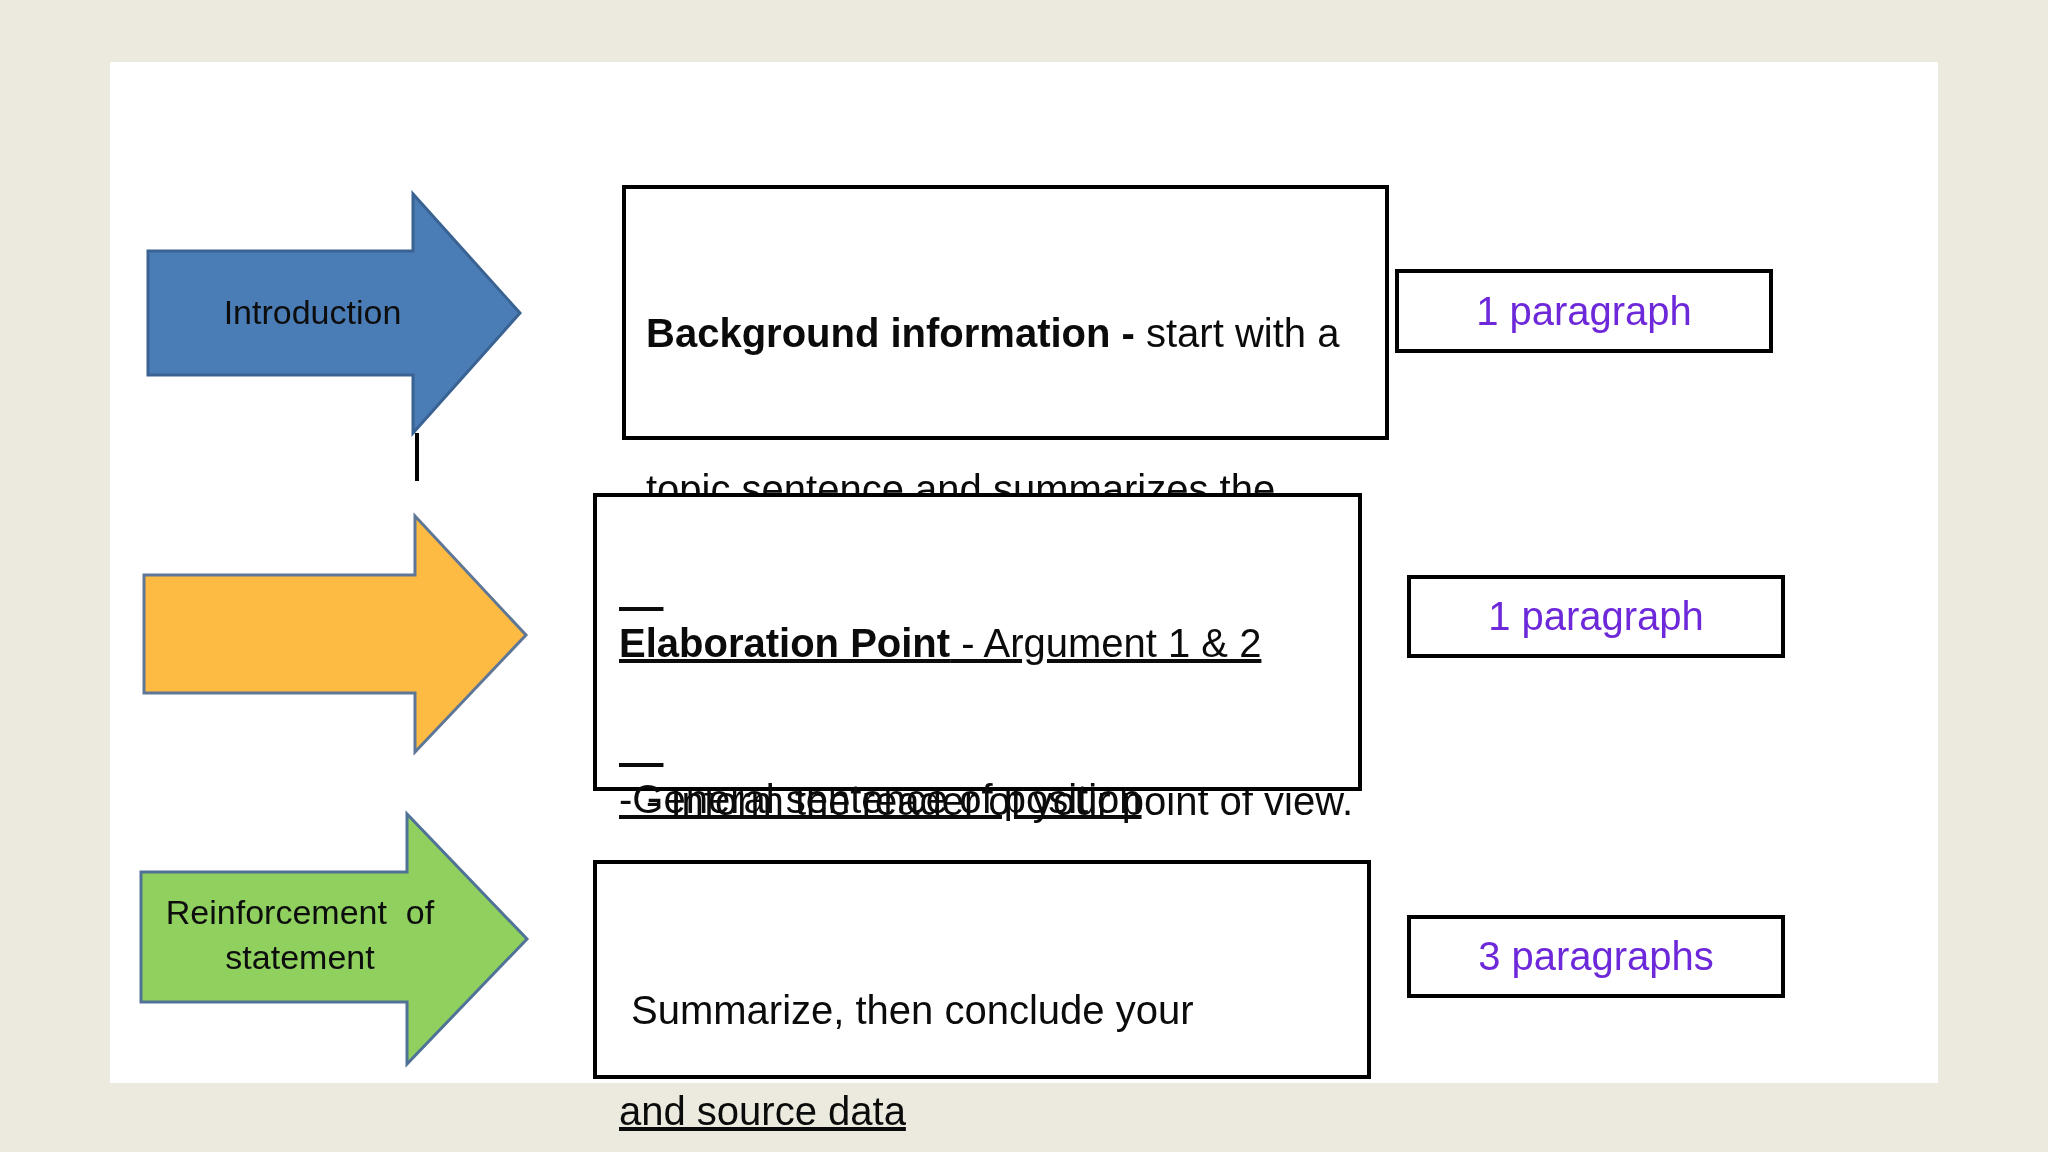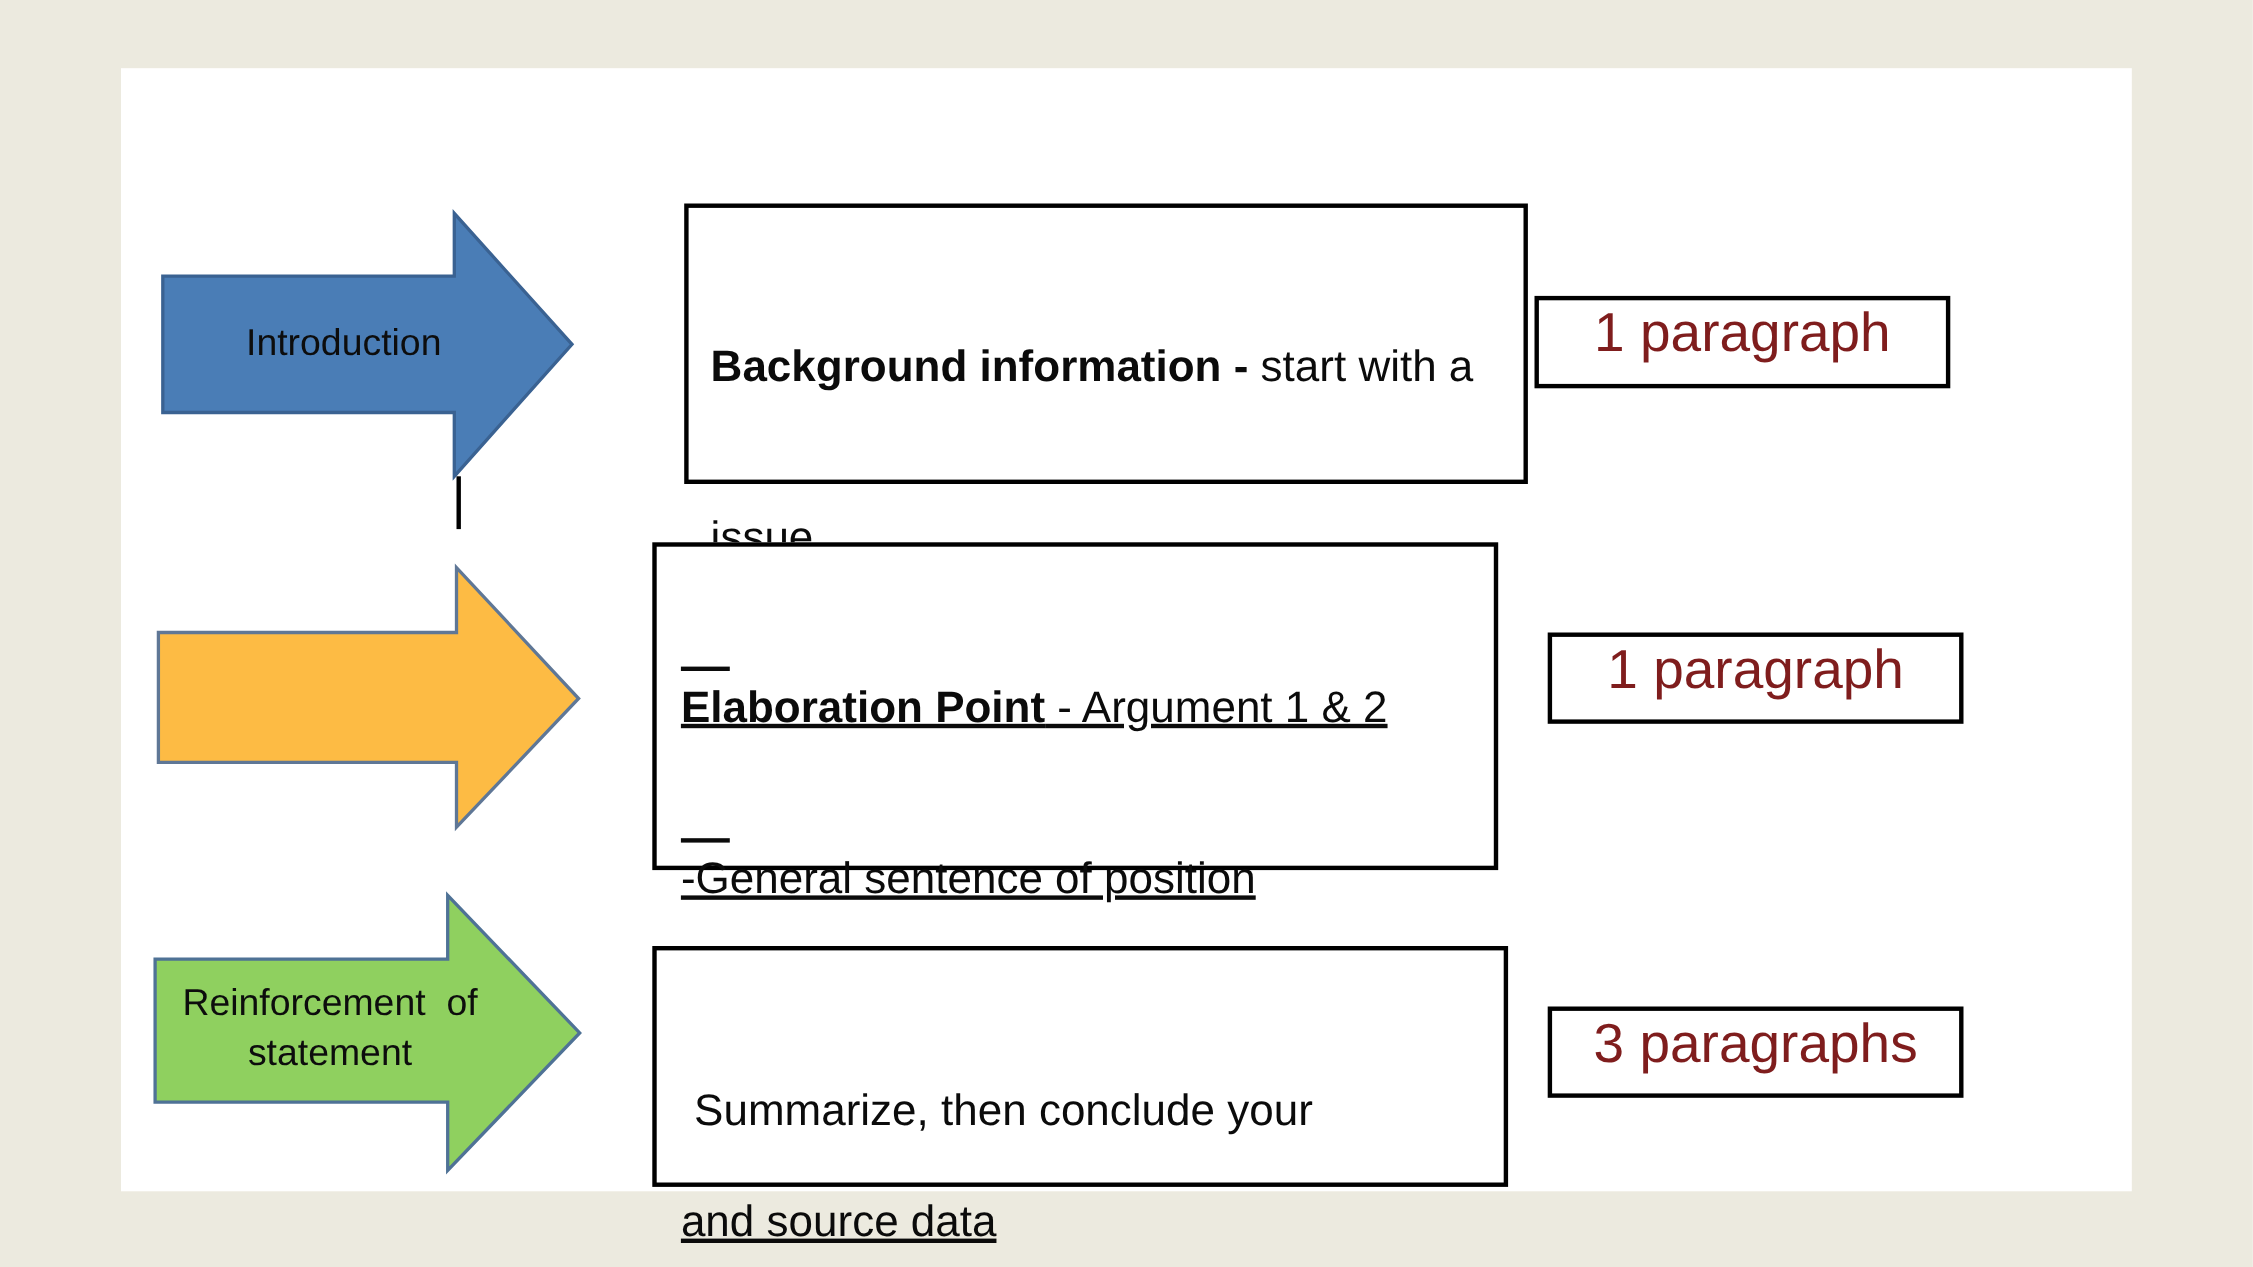--- a/index.html
+++ b/index.html
@@ -35,22 +35,22 @@
   .descbox{
     position:absolute;background:#fff;border:4px solid #000;
     font-size:40px;line-height:52px;white-space:pre;color:#0b0b0b;
   }
   .descbox1{left:480px;top:123px;width:739px;height:233px;padding:14px 0 0 20px;margin-left:32px;}
   .descbox2{left:483px;top:431px;width:739px;height:274px;padding:16px 0 0 22px;text-decoration:underline;}
   .descbox3{left:483px;top:798px;width:736px;height:195px;padding:16px 0 0 34px;}
   .dline .b{font-weight:bold;}
   .pbox{
     position:absolute;background:#fff;border:4px solid #000;
-    display:flex;justify-content:center;
-    font-size:50px;color:#7f1d1d;
+    display:flex;align-items:center;justify-content:center;
+    font-size:40px;color:#6d28d9;
   }
   .pbox1{left:1285px;top:207px;width:370px;height:76px;}
   .pbox2{left:1297px;top:513px;width:370px;height:75px;}
   .pbox3{left:1297px;top:853px;width:370px;height:75px;}
 </style>
 </head>
 <body>
 
 <div class="panel">
 
@@ -60,20 +60,21 @@
   </svg>
   <div class="alabel alabel1">
     <div>Introduction</div>
     <div></div>
   </div>
 
   <div class="connector"></div>
 
   <div class="descbox descbox1">
     <div class="dline"><span class="b">Background information -</span><span> start with a</span></div>
+    <div class="dline"><span class="b"></span><span>topic sentence and summarizes the</span></div>
     <div class="dline"><span class="b"></span><span>issue</span></div>
     <div class="dline"><span class="b"></span><span>- Inform the reader of your point of view.</span></div>
   </div>
 
   <div class="pbox pbox1">
     <span>1 paragraph</span>
   </div>
 
   <svg class="arrow" style="left:33px;top:453px" width="384" height="238" viewBox="0 0 384 238">
     <polygon points="1,60 272,60 272,1 383,120 272,237 272,178 1,178" stroke-width="3" stroke-linejoin="miter" fill="#fdbb44" stroke="#5f7796"></polygon>

